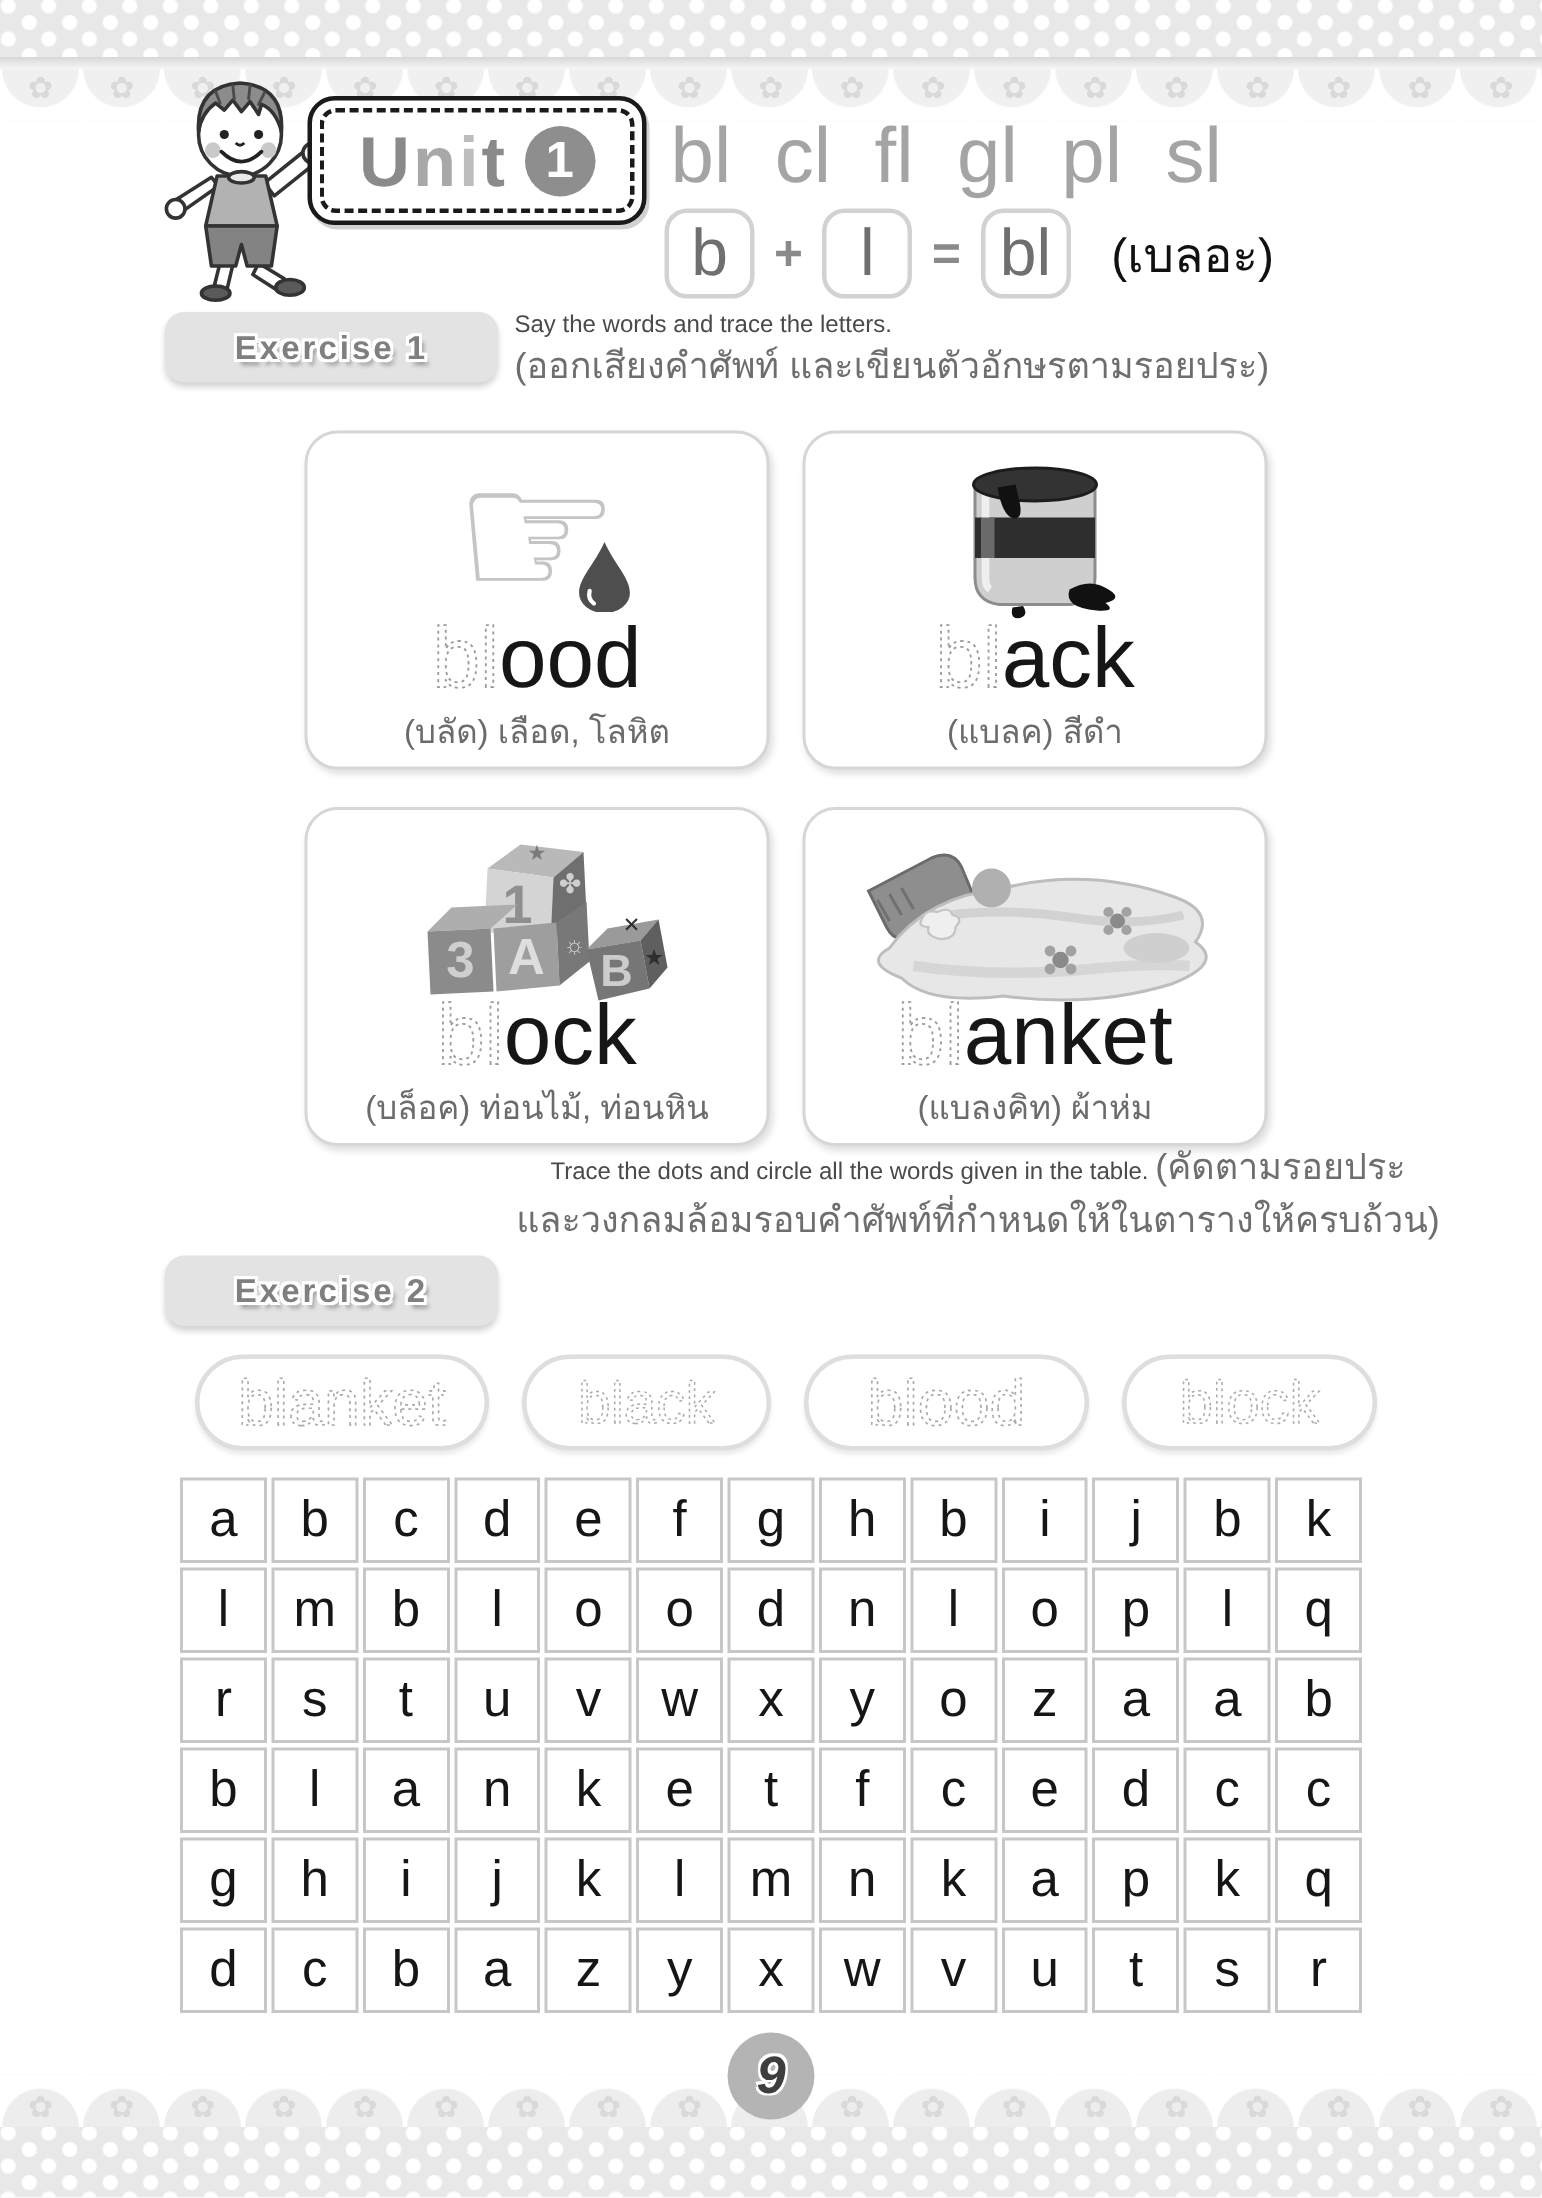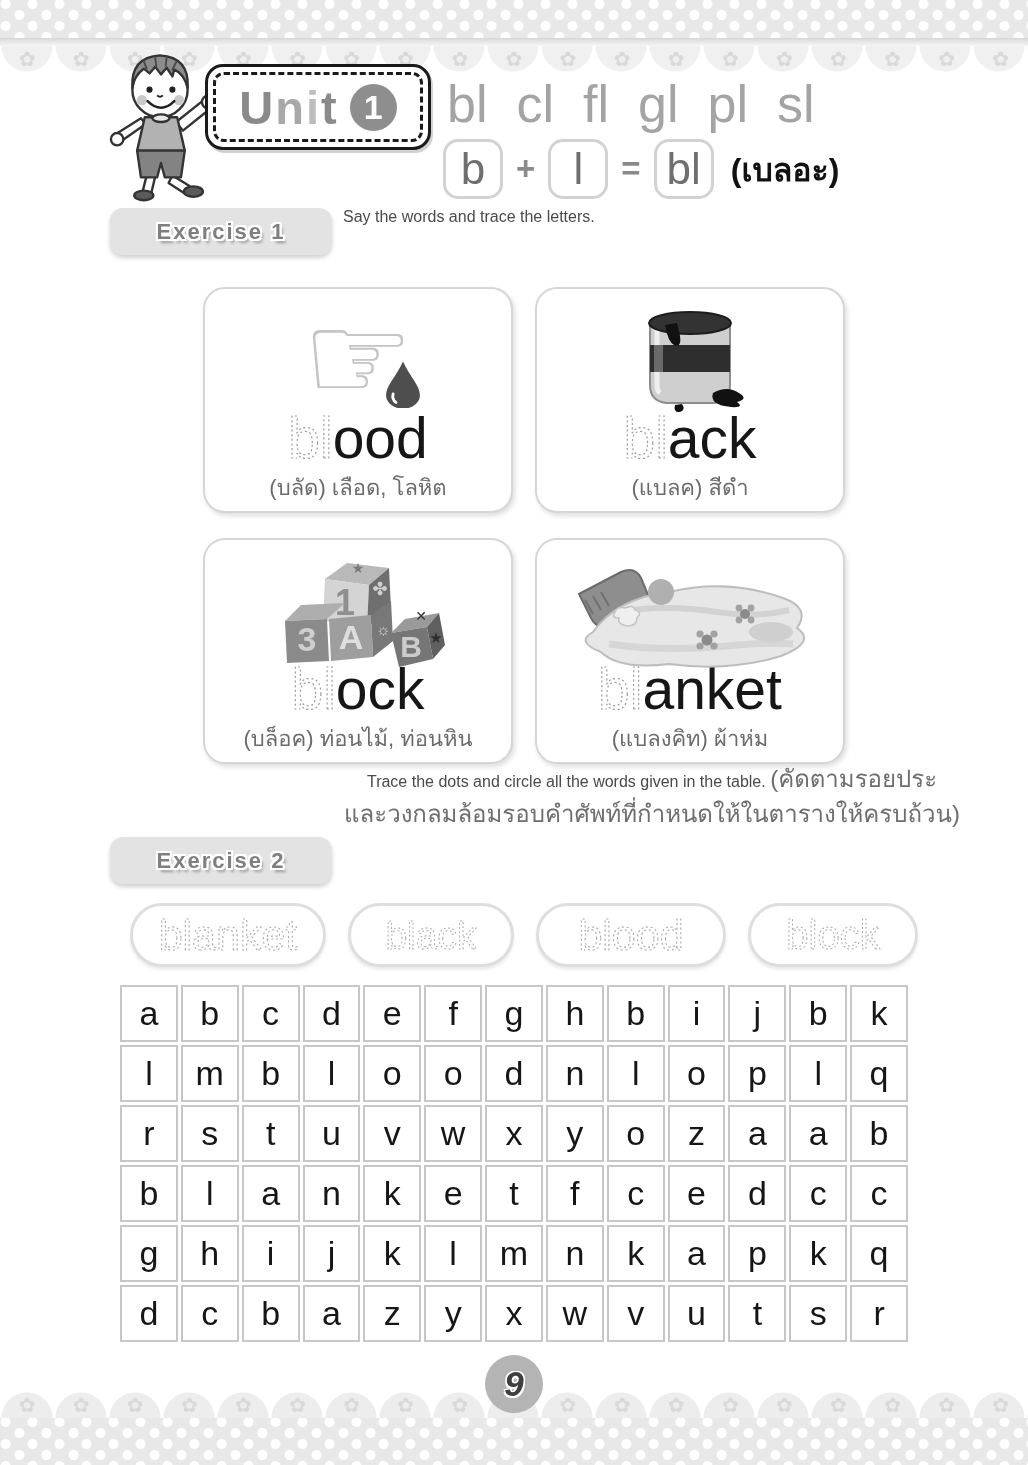--- a/index.html
+++ b/index.html
@@ -61,21 +61,21 @@
     display:flex; align-items:center; justify-content:center; z-index:1; }
   .blends { position:absolute; left:447px; top:74px; display:flex; gap:29px;
     font-size:52px; color:#a4a4a4; }
   .formula { position:absolute; left:443px; top:138px; height:62px;
     display:flex; align-items:center; gap:13px; }
   .letter-box { min-width:60px; height:60px; padding:0 10px;
     border:3px solid #d2d2d2; border-radius:15px; background:#fff;
     display:flex; align-items:center; justify-content:center;
     font-size:44px; color:#6f6f6f; }
   .op { font-size:33px; color:#8a8a8a; font-weight:bold; }
-  .formula-thai { font-size:32px; color:#111; font-weight:bold; margin-left:4px; }
+  .formula-thai { font-size:32px; color:#111; font-weight:normal; margin-left:14px; }
   
   .badge {
     position:absolute; width:222px; height:47px; background:#e3e3e3; border-radius:13px;
     box-shadow:0 3px 4px rgba(0,0,0,0.18);
     display:flex; align-items:center; justify-content:center;
     font-size:22px; font-weight:bold; letter-spacing:2px; color:#7f7f7f;
     text-shadow:-2px -2px 0 #fff, 2px -2px 0 #fff, -2px 2px 0 #fff, 2px 2px 0 #fff,
       0 -2px 0 #fff, 0 2px 0 #fff, -2px 0 0 #fff, 2px 0 0 #fff, 3px 4px 3px rgba(0,0,0,0.35);
   }
   .badge-ex1 { left:110px; top:208px; }
@@ -208,20 +208,21 @@
   <span class="op">+</span>
   <div class="letter-box">l</div>
   <span class="op">=</span>
   <div class="letter-box">bl</div>
   <span class="formula-thai">(เบลอะ)</span>
 </div>
 
 <div class="badge badge-ex1">Exercise 1</div>
 <div class="instr instr-ex1">
   <span class="instr-en">Say the words and trace the letters.</span><br>
+  <span class="instr-th">(ออกเสียงคำศัพท์ และเขียนตัวอักษรตามรอยประ)</span>
 </div>
 
 <div class="cards">
 
   <div class="card">
     <div class="card-img">
       <div class="hand-wrap">
         <span class="hand-glyph">☞</span>
         <svg class="drop-svg" width="34" height="48" viewBox="0 0 24 34">
           <path d="M12 1 C17 12 24 18 24 25 a12 9.5 0 1 1 -24 0 C0 18 7 12 12 1 Z" fill="#4e4e4e"></path>

